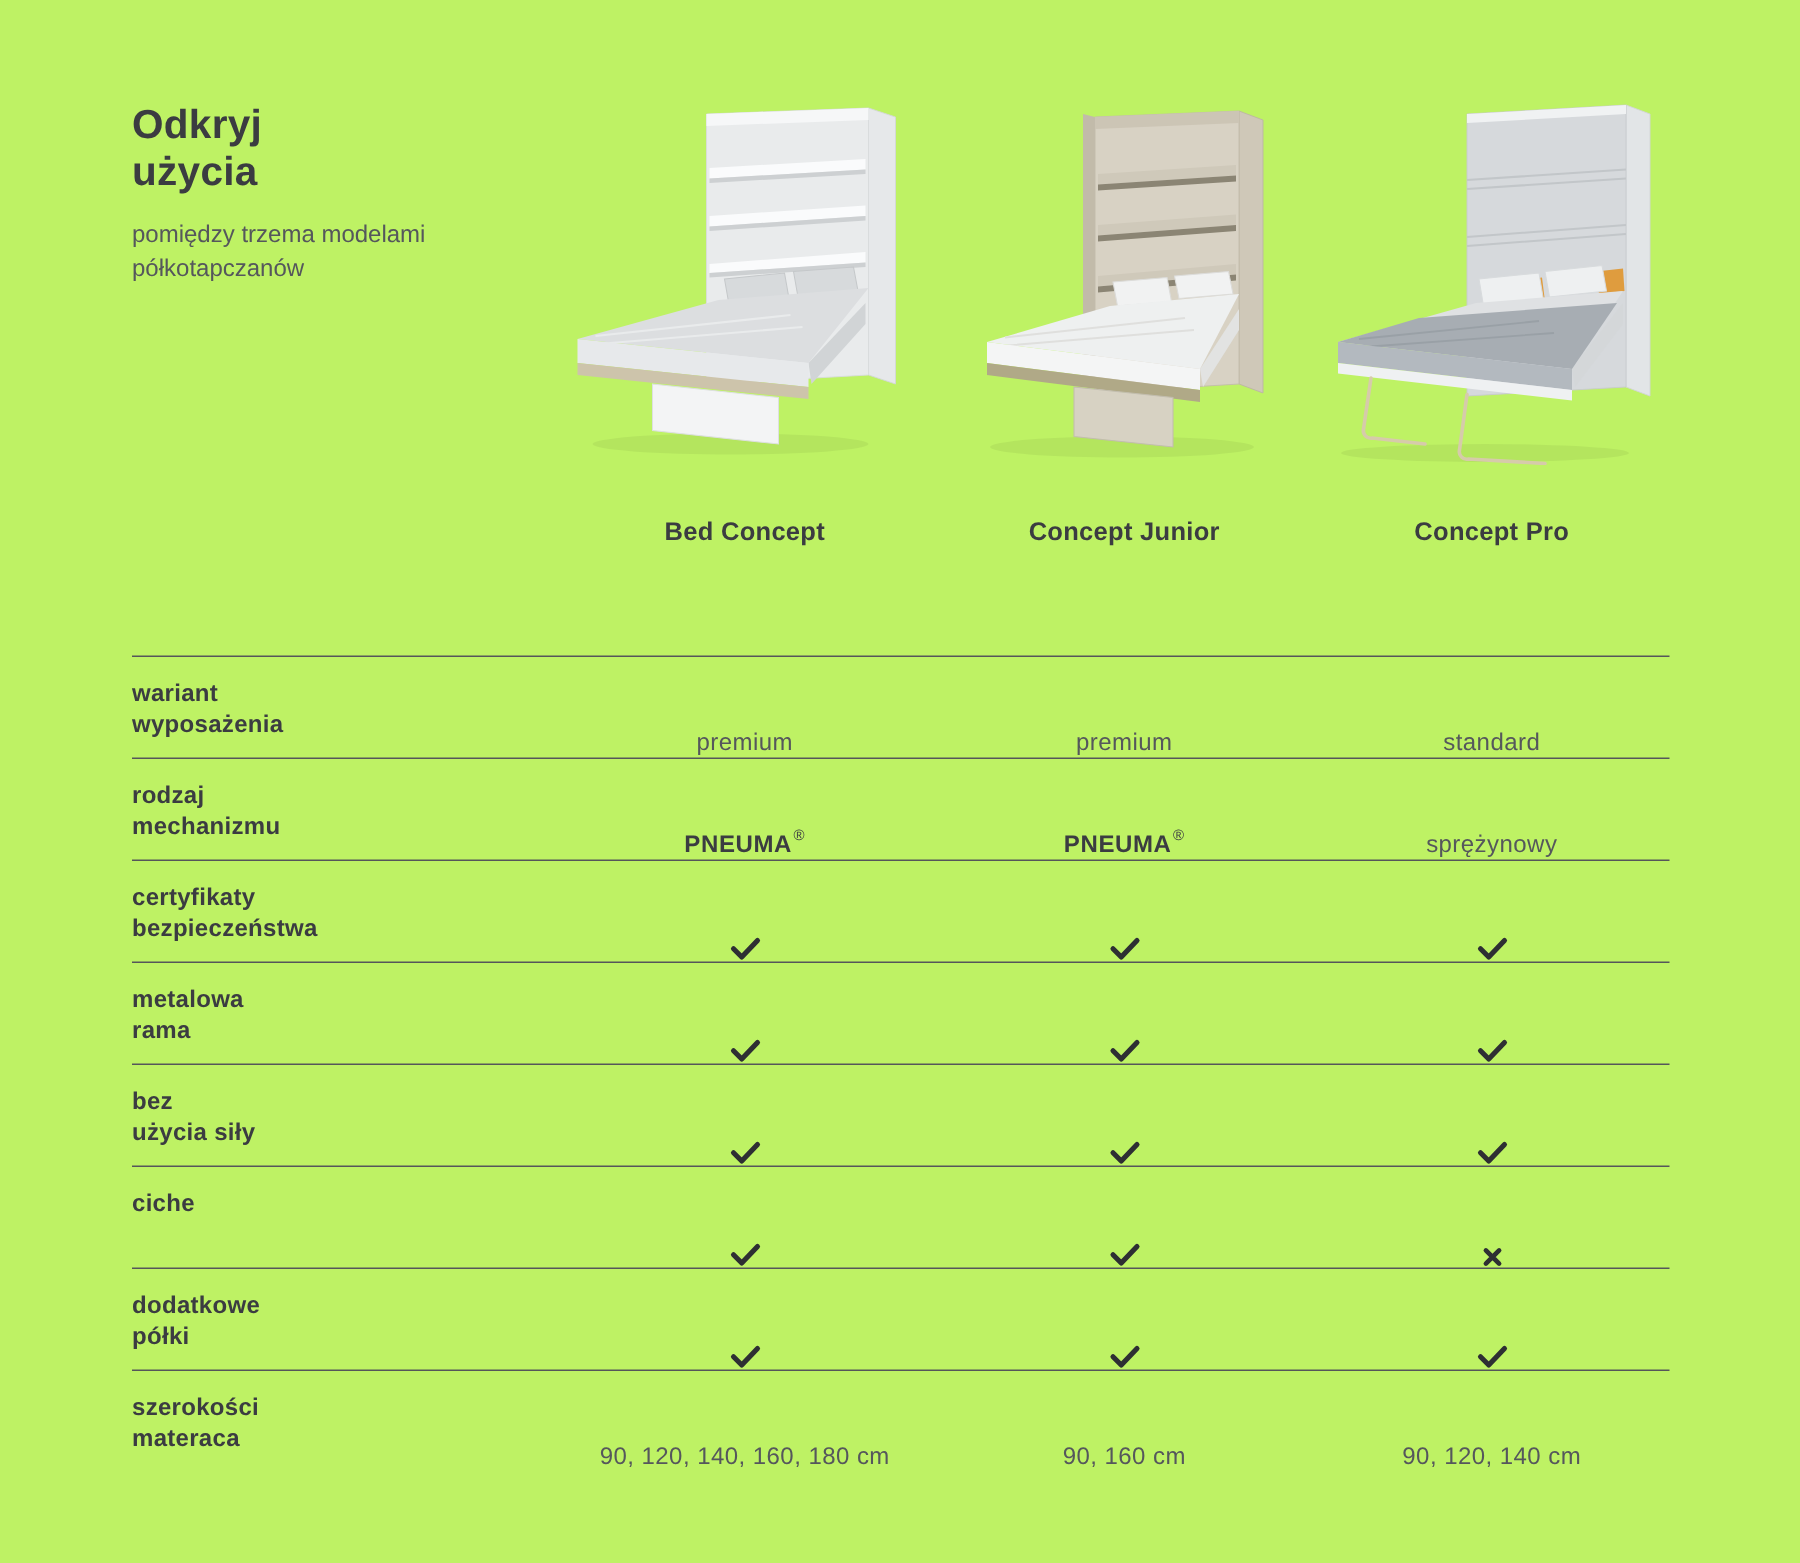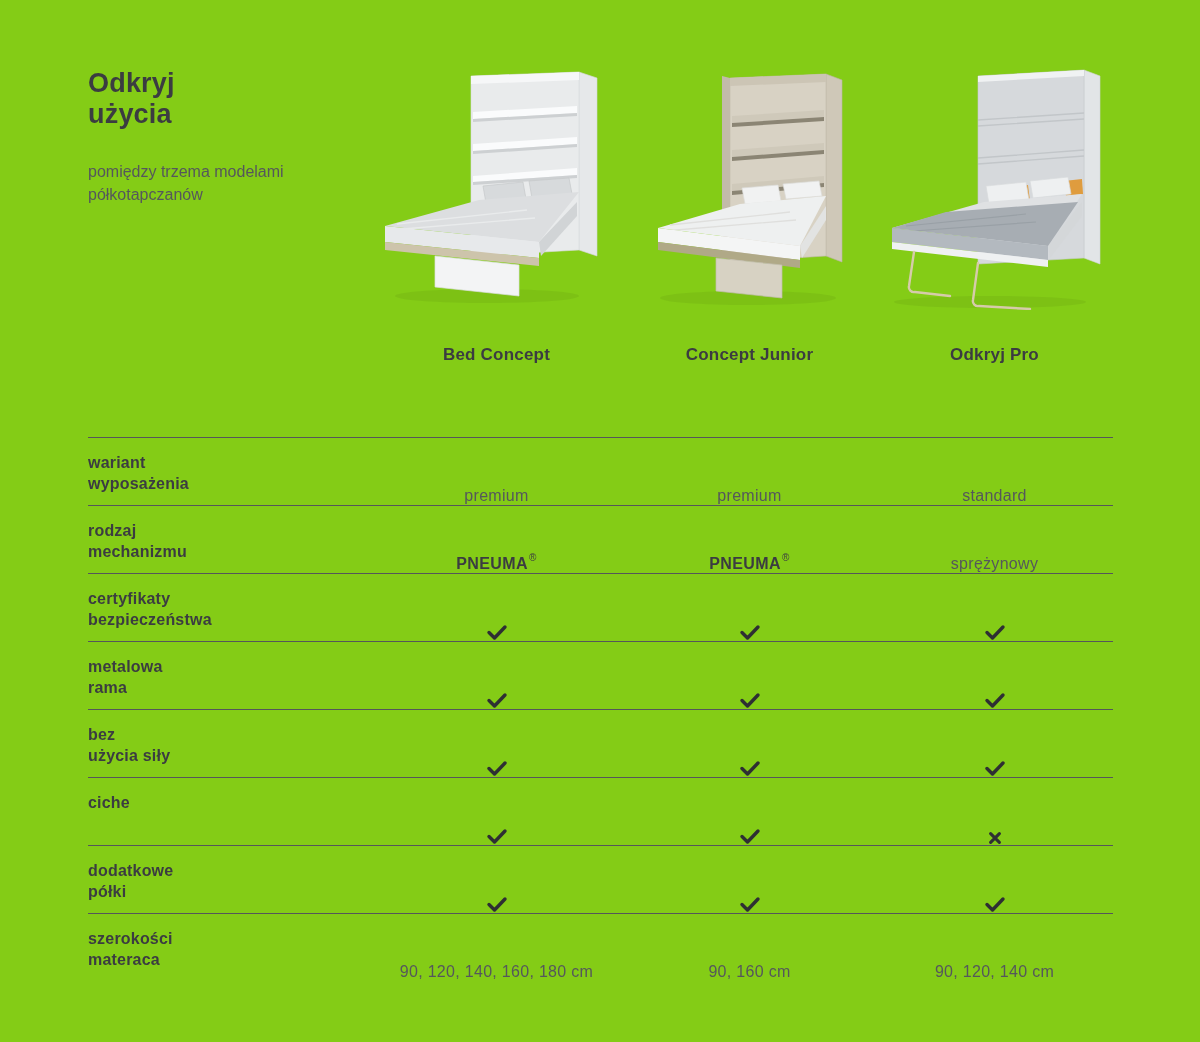--- a/index.html
+++ b/index.html
@@ -4,27 +4,27 @@
 <style>
   :root{
     --heading:#3b3c41;
     --body:#55575c;
     --line:#55565a;
     --mark:#2e2f33;
   }
   *{margin:0;padding:0;box-sizing:border-box;}
   html,body{background:#fff;}
   body{font-family:"Liberation Sans", sans-serif;}
-  .page{position:relative;width:1200px;height:1042px;background:#84cc16;overflow:hidden;}
+  .page{position:relative;width:1200px;height:1042px;background:#bef264;overflow:hidden;}
 
   
   .top{display:grid;grid-template-columns:282px 253px 253px 237px;padding:60px 87px 0 88px;}
   .header-block{padding-top:8px;padding-right:20px;}
   .page-title{font-size:27px;font-weight:bold;color:var(--heading);line-height:31px;letter-spacing:.2px;}
-  .page-subtitle{margin-top:30px;font-size:16px;color:var(--body);line-height:23px;}
+  .page-subtitle{margin-top:15px;font-size:16px;color:var(--body);line-height:23px;}
   .product-col{text-align:center;}
   .product-img{display:block;margin:0 auto;}
   .product-name{margin-top:34px;font-size:17px;font-weight:bold;color:var(--heading);letter-spacing:.2px;line-height:22px;text-align:center;}
 
   
   .ctable{margin:71px 87px 0 88px;}
   .crow{display:grid;grid-template-columns:282px 253px 253px 237px;height:68px;border-top:1px solid var(--line);}
   .label-cell{padding-top:14px;font-size:16px;font-weight:bold;color:var(--heading);line-height:21px;letter-spacing:.2px;}
   .value-cell{display:flex;align-items:flex-end;justify-content:center;}
   .value-text{font-size:16px;color:var(--body);letter-spacing:.3px;}
@@ -112,21 +112,21 @@
         <polygon points="154,121 192,117 195,134 157,138" fill="#eef0f1" stroke="#d8dbdd" stroke-width="0.7"></polygon>
         <polygon points="172,186 206,142 206,156 174,198" fill="#d4d7d9"></polygon>
         <polygon points="16,168 108,142 206,134 172,186" fill="#dfe1e3"></polygon>
         <polygon points="16,168 70,152 202,142 172,186" fill="#a7adb3"></polygon>
         <path d="M30,166 L150,154 M24,172 L160,162" stroke="#99a0a6" stroke-width="1.2" fill="none"></path>
         <polygon points="16,168 172,186 172,200 16,182" fill="#b3b9bf"></polygon>
         <polygon points="16,182 172,200 172,207 16,189" fill="#eff1f2"></polygon>
         <path d="M38,192 L33,226 A5,5 0 0 0 39,232 L74,236" fill="none" stroke="#d6cbaa" stroke-width="2.4" stroke-linecap="round"></path>
         <path d="M102,203 L97,240 A5,5 0 0 0 103,246 L154,249" fill="none" stroke="#d6cbaa" stroke-width="2.4" stroke-linecap="round"></path>
       </svg>
-      <div class="product-name">Odkryj Pro</div>
+      <div class="product-name">Concept Pro</div>
     </div>
   </div>
 
   <div class="ctable">
       <div class="crow">
         <div class="label-cell">
           <div>wariant</div>
           <div>wyposażenia</div>
         </div>
         <div class="value-cell">

